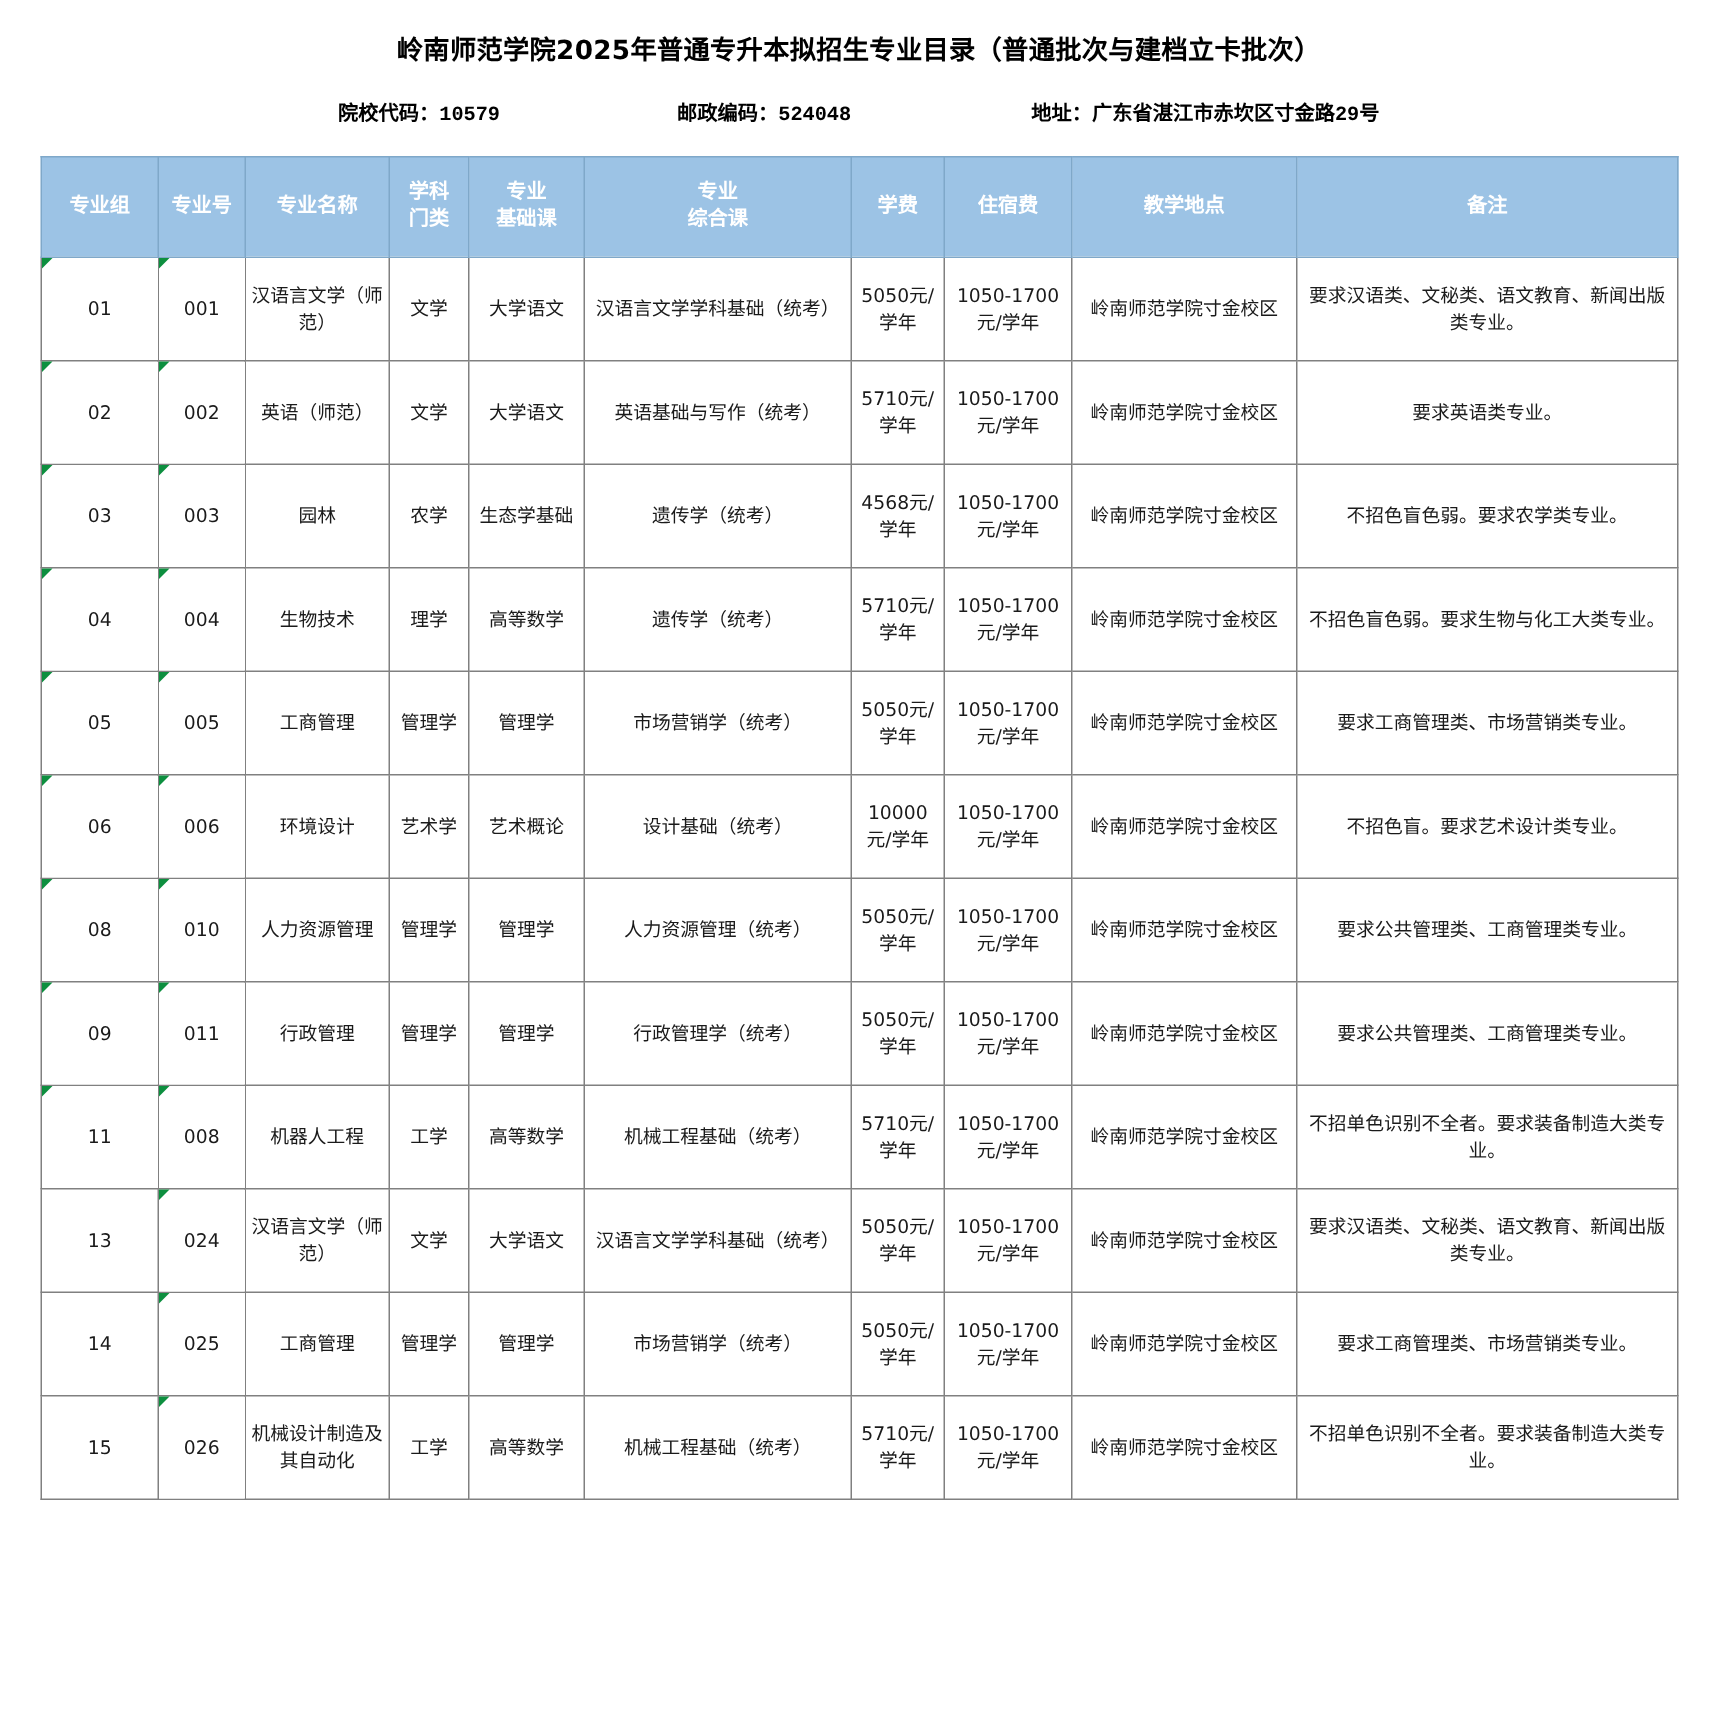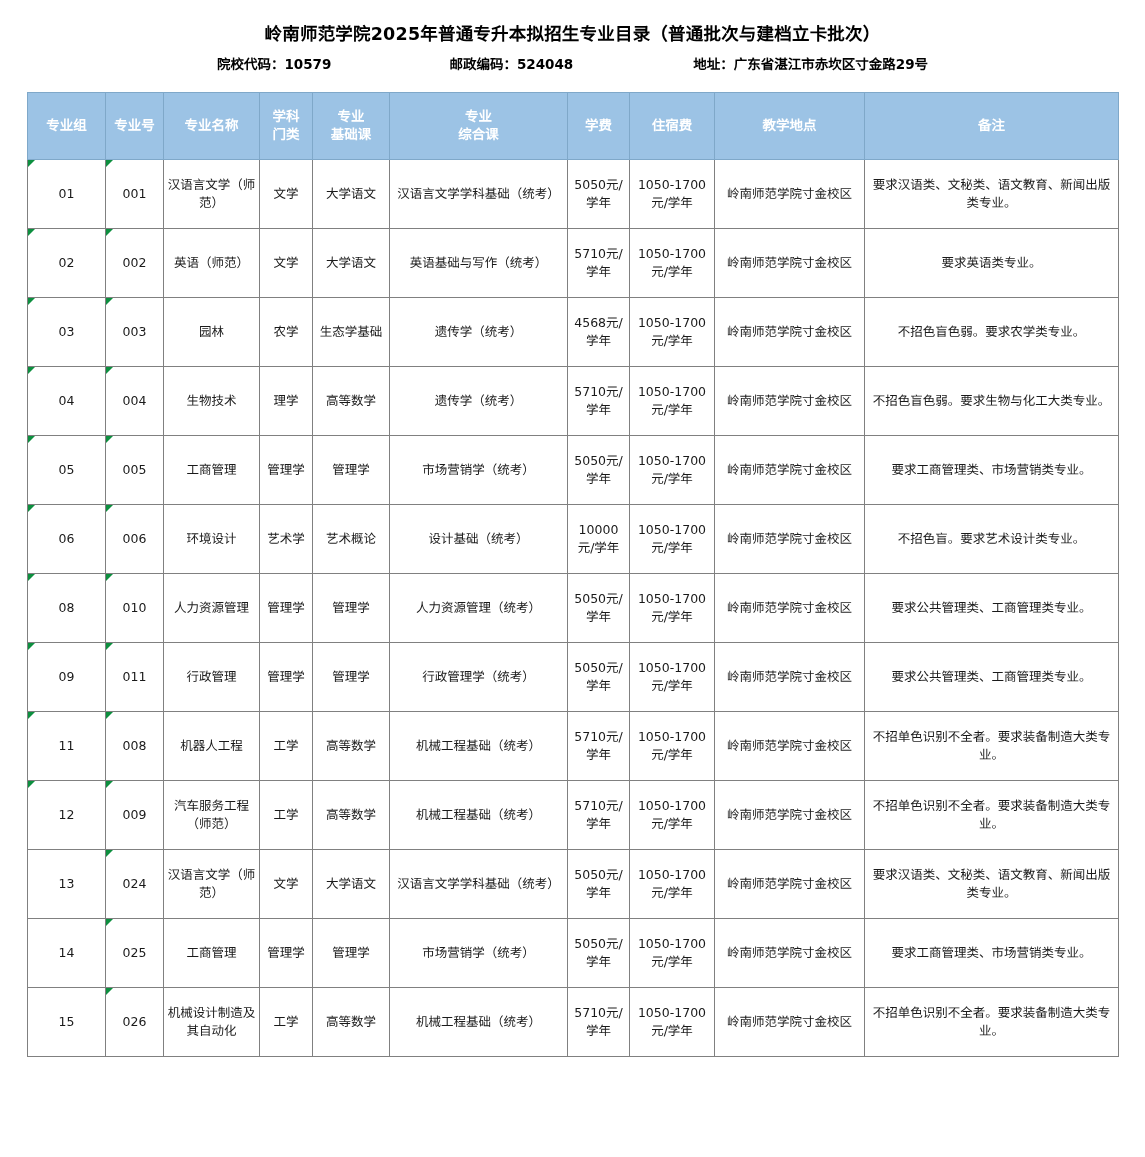--- a/index.html
+++ b/index.html
@@ -29,27 +29,28 @@
   }
   .doc-title {
     text-align: center;
     font-size: 17.5px;
     font-weight: bold;
     letter-spacing: 0.2px;
     line-height: 1.25;
     color: #000;
   }
   .doc-subline {
-    margin-top: 7px;
+    margin-top: 18px;
     display: flex;
     justify-content: center;
     align-items: baseline;
     font-size: 13.5px;
     font-weight: bold;
     color: #000;
+    font-family: Liberation Mono, monospace;
   }
   .doc-subline .sub-item { white-space: nowrap; }
   .doc-subline .sub-gap-1 { width: 118px; }
   .doc-subline .sub-gap-2 { width: 120px; }
 
   
   .table-wrap {
     margin: 19px 27px 0 27px;
   }
   table.catalog {
@@ -275,32 +276,20 @@
             <td class="c-name">机器人工程</td>
             <td class="c-disc">工学</td>
             <td class="c-base">高等数学</td>
             <td class="c-comp">机械工程基础（统考）</td>
             <td class="c-tuition">5710元/学年</td>
             <td class="c-dorm">1050-1700元/学年</td>
             <td class="c-place">岭南师范学院寸金校区</td>
             <td class="c-remark">不招单色识别不全者。要求装备制造大类专业。</td>
           </tr>
           <tr>
-            <td class="c-group mark">12</td>
-            <td class="c-code mark">009</td>
-            <td class="c-name">汽车服务工程（师范）</td>
-            <td class="c-disc">工学</td>
-            <td class="c-base">高等数学</td>
-            <td class="c-comp">机械工程基础（统考）</td>
-            <td class="c-tuition">5710元/学年</td>
-            <td class="c-dorm">1050-1700元/学年</td>
-            <td class="c-place">岭南师范学院寸金校区</td>
-            <td class="c-remark">不招单色识别不全者。要求装备制造大类专业。</td>
-          </tr>
-          <tr>
             <td class="c-group">13</td>
             <td class="c-code mark">024</td>
             <td class="c-name">汉语言文学（师范）</td>
             <td class="c-disc">文学</td>
             <td class="c-base">大学语文</td>
             <td class="c-comp">汉语言文学学科基础（统考）</td>
             <td class="c-tuition">5050元/学年</td>
             <td class="c-dorm">1050-1700元/学年</td>
             <td class="c-place">岭南师范学院寸金校区</td>
             <td class="c-remark">要求汉语类、文秘类、语文教育、新闻出版类专业。</td>

